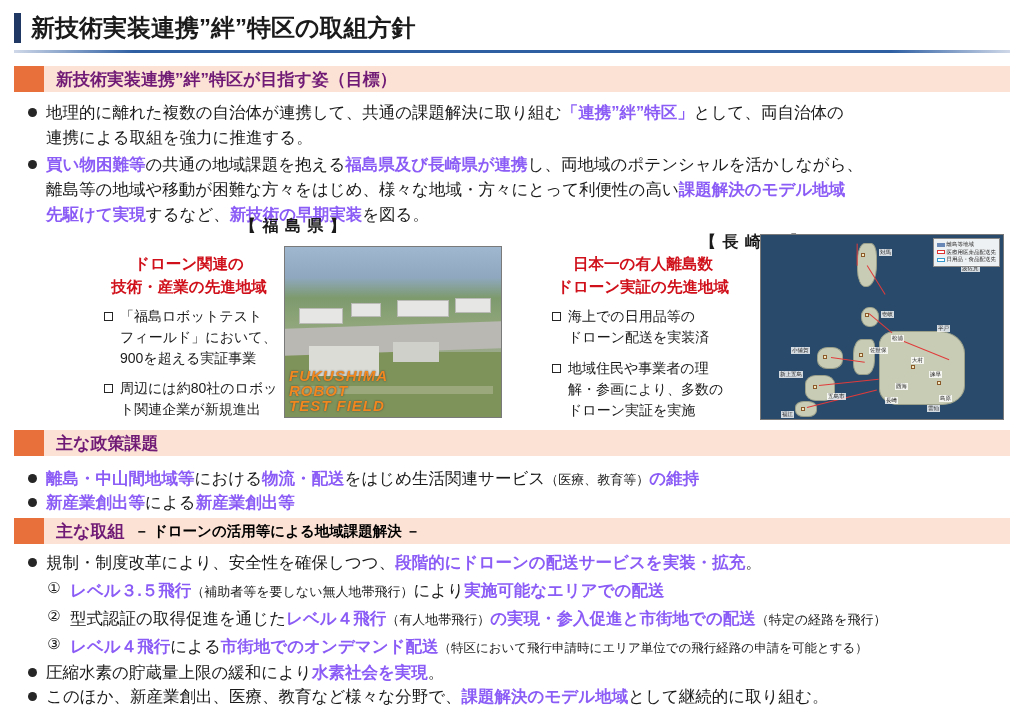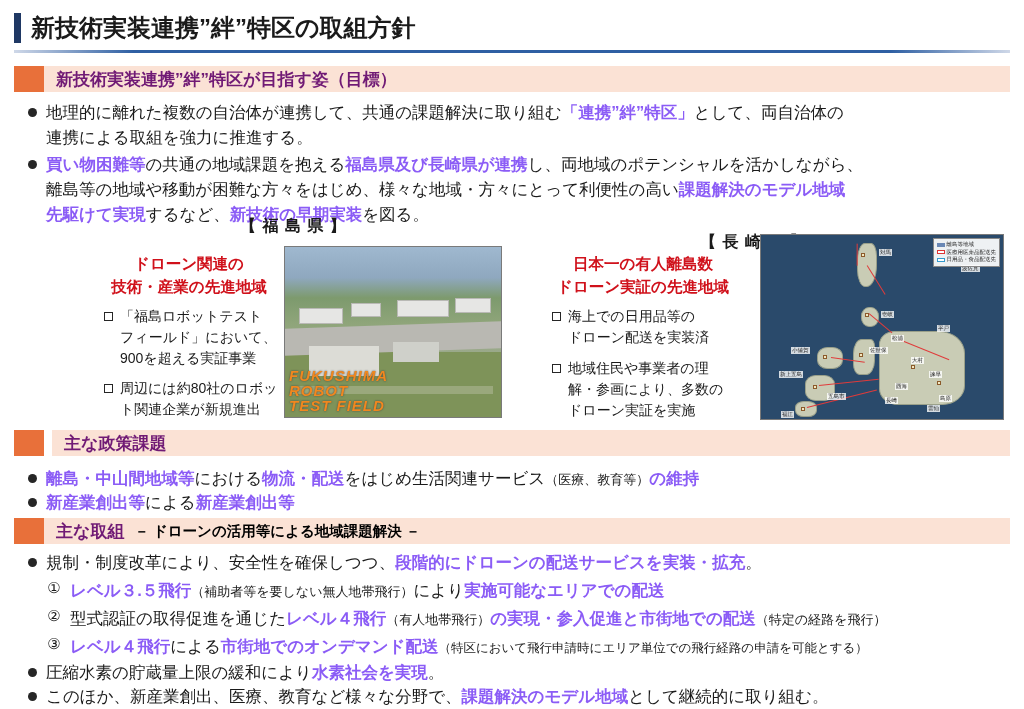--- a/index.html
+++ b/index.html
@@ -241,21 +241,21 @@
     <div class="map-city" style="left:166px; top:170px;">雲仙</div>
     <div class="map-city" style="left:200px; top:30px;">波佐見</div>
 
     <div class="map-legend">
       <div><span class="sw" style="background:#6a88b5;"></span>離島等地域</div>
       <div><span class="sw" style="background:#fff;border:1px solid #d33;"></span>医療用医薬品配送先</div>
       <div><span class="sw" style="background:#fff;border:1px solid #39c;"></span>日用品・食品配送先</div>
     </div>
   </div>
 
-  <div class="sec" style="left:14px; top:430px; width:996px;gap:8px;">
+  <div class="sec" style="left:14px; top:430px; width:996px;">
     <div class="tab"></div>
     <div class="body">
       <span class="h">主な政策課題</span>
     </div>
   </div>
 
   <div class="bl" style="left:28px; top:466px; width:980px;">
     <div class="dot"></div>
     <div class="txt">
       <span class="red">離島・中山間地域等</span>における<span class="red">物流・配送</span>をはじめ生活関連サービス<span class="sm">（医療、教育等）</span><span class="red">の維持</span>

